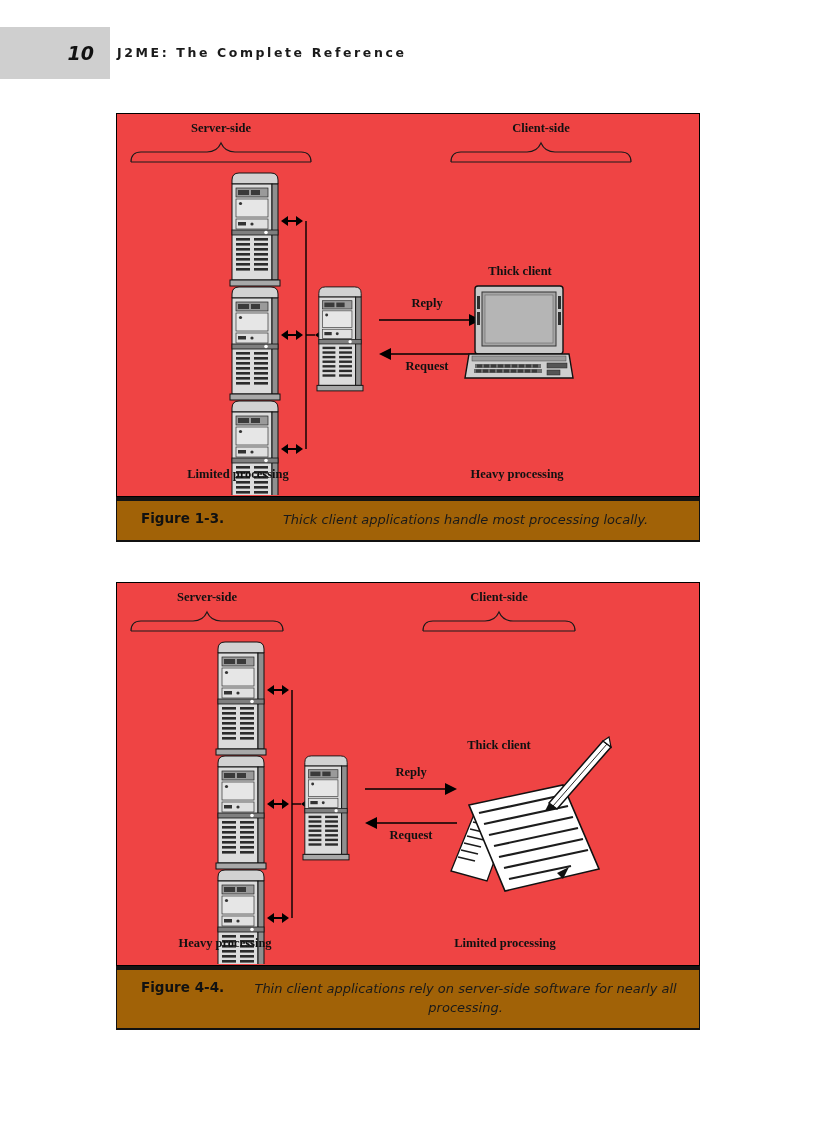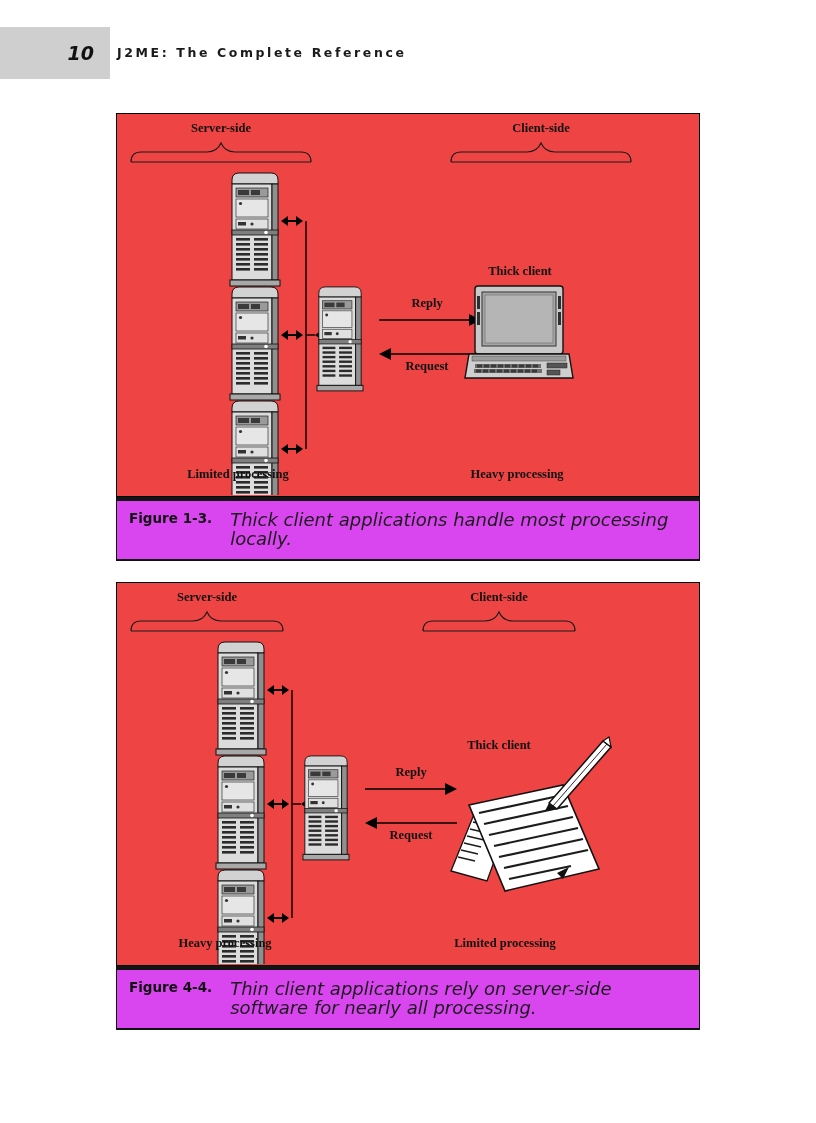--- a/index.html
+++ b/index.html
@@ -77,45 +77,46 @@
     box-sizing: border-box;
     border: 1.5px solid #000;
     background: #ef4444;
   }
   #figure-1-3 .figure-frame { height: 384px; }
   #figure-1-4 .figure-frame { height: 384px; }
 
   .caption-bar {
     position: relative;
     box-sizing: border-box;
-    background: #d946ef;
+    background: #a16207;
     border-left: 1.5px solid #111;
     border-right: 1.5px solid #111;
     border-bottom: 2px solid #111;
     border-top: 4px solid #141414;
-    padding: 9px 10px 11px 12px;
+    padding: 9px 10px 11px 24px;
     display: flex;
     align-items: flex-start;
+    text-align: center;
   }
   #figure-1-3 .caption-bar { min-height: 38px; }
   #figure-1-4 .caption-bar { min-height: 54px; }
 
   .caption-label {
     font-family: "DejaVu Sans", sans-serif;
     font-weight: bold;
     font-size: 13.5px;
     color: #111;
     white-space: nowrap;
     padding-right: 18px;
     flex: 0 0 auto;
   }
   .caption-text {
     font-family: "DejaVu Sans", sans-serif;
     font-style: italic;
-    font-size: 18px;
+    font-size: 13px;
     line-height: 19px;
     color: #1a1a1a;
     flex: 1 1 auto;
   }
 
   
   .diagram {
     position: absolute;
     left: 0;
     top: 0;

